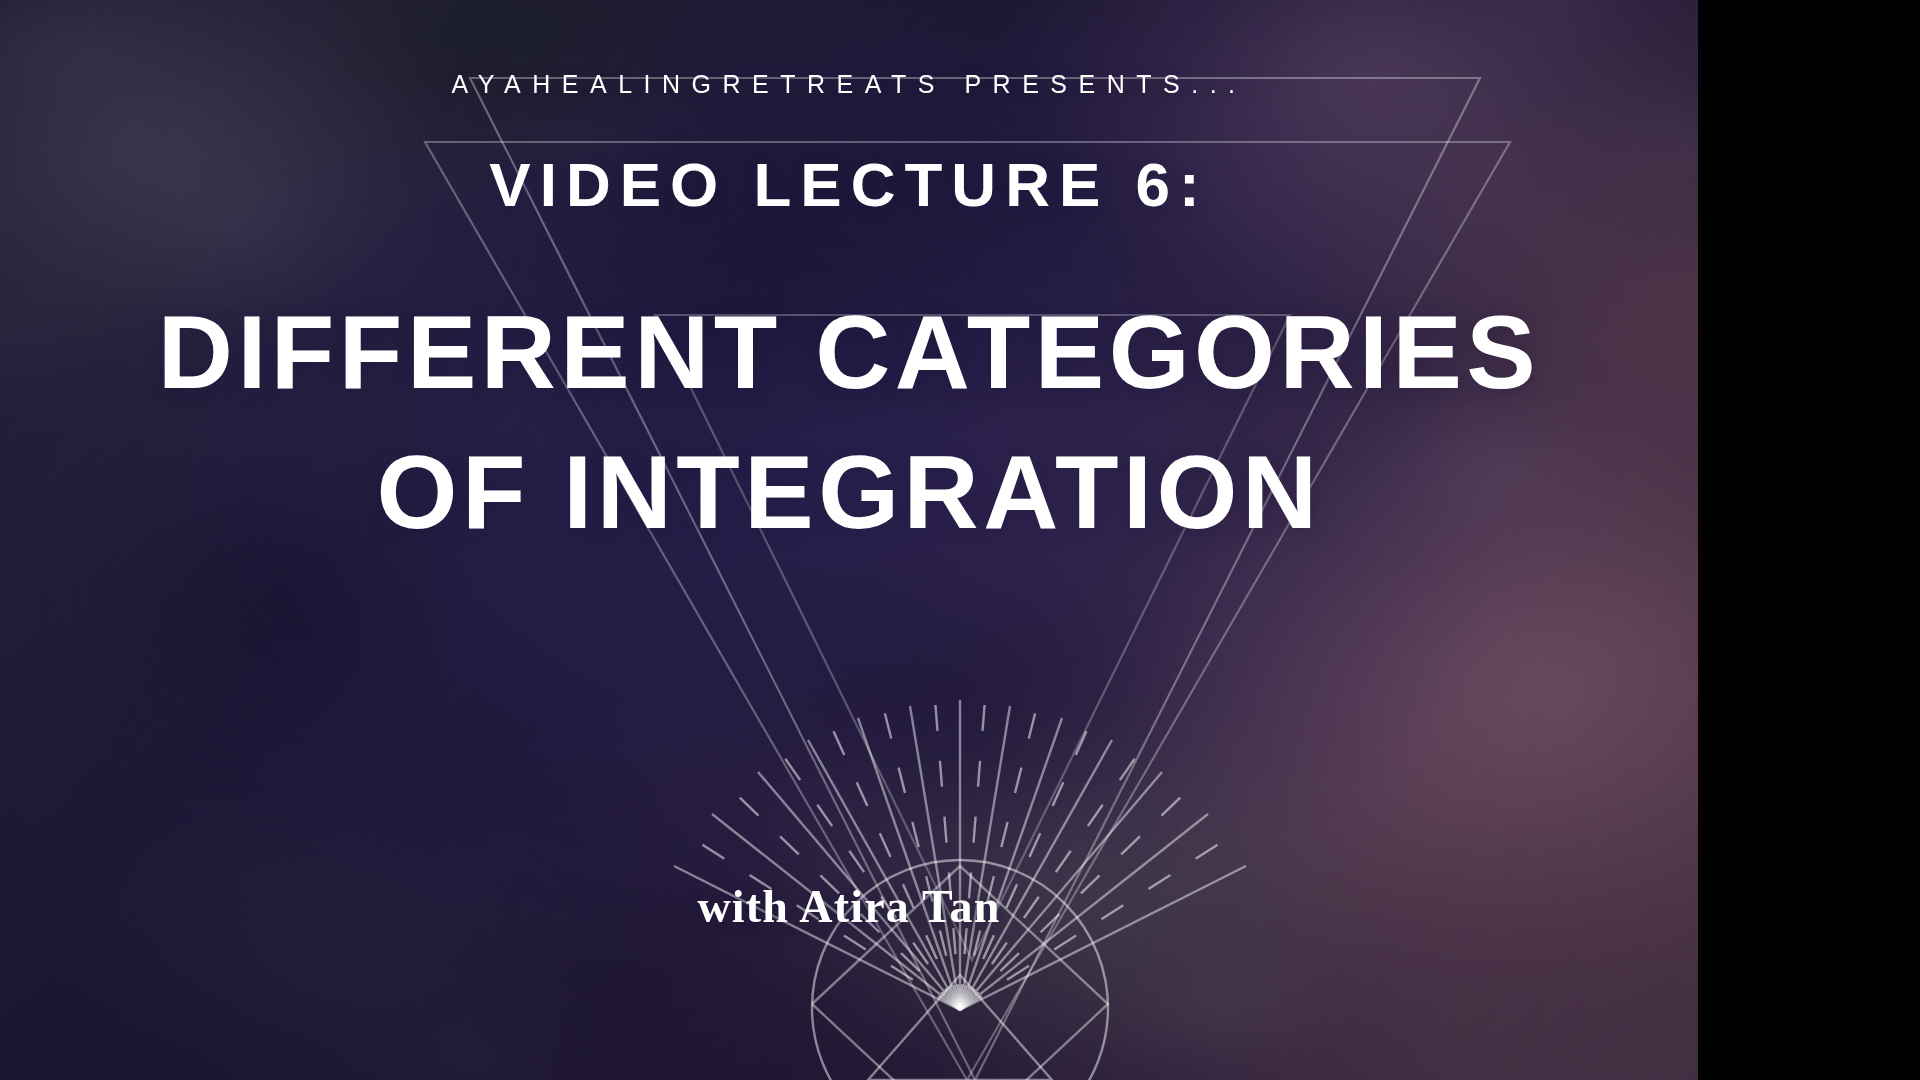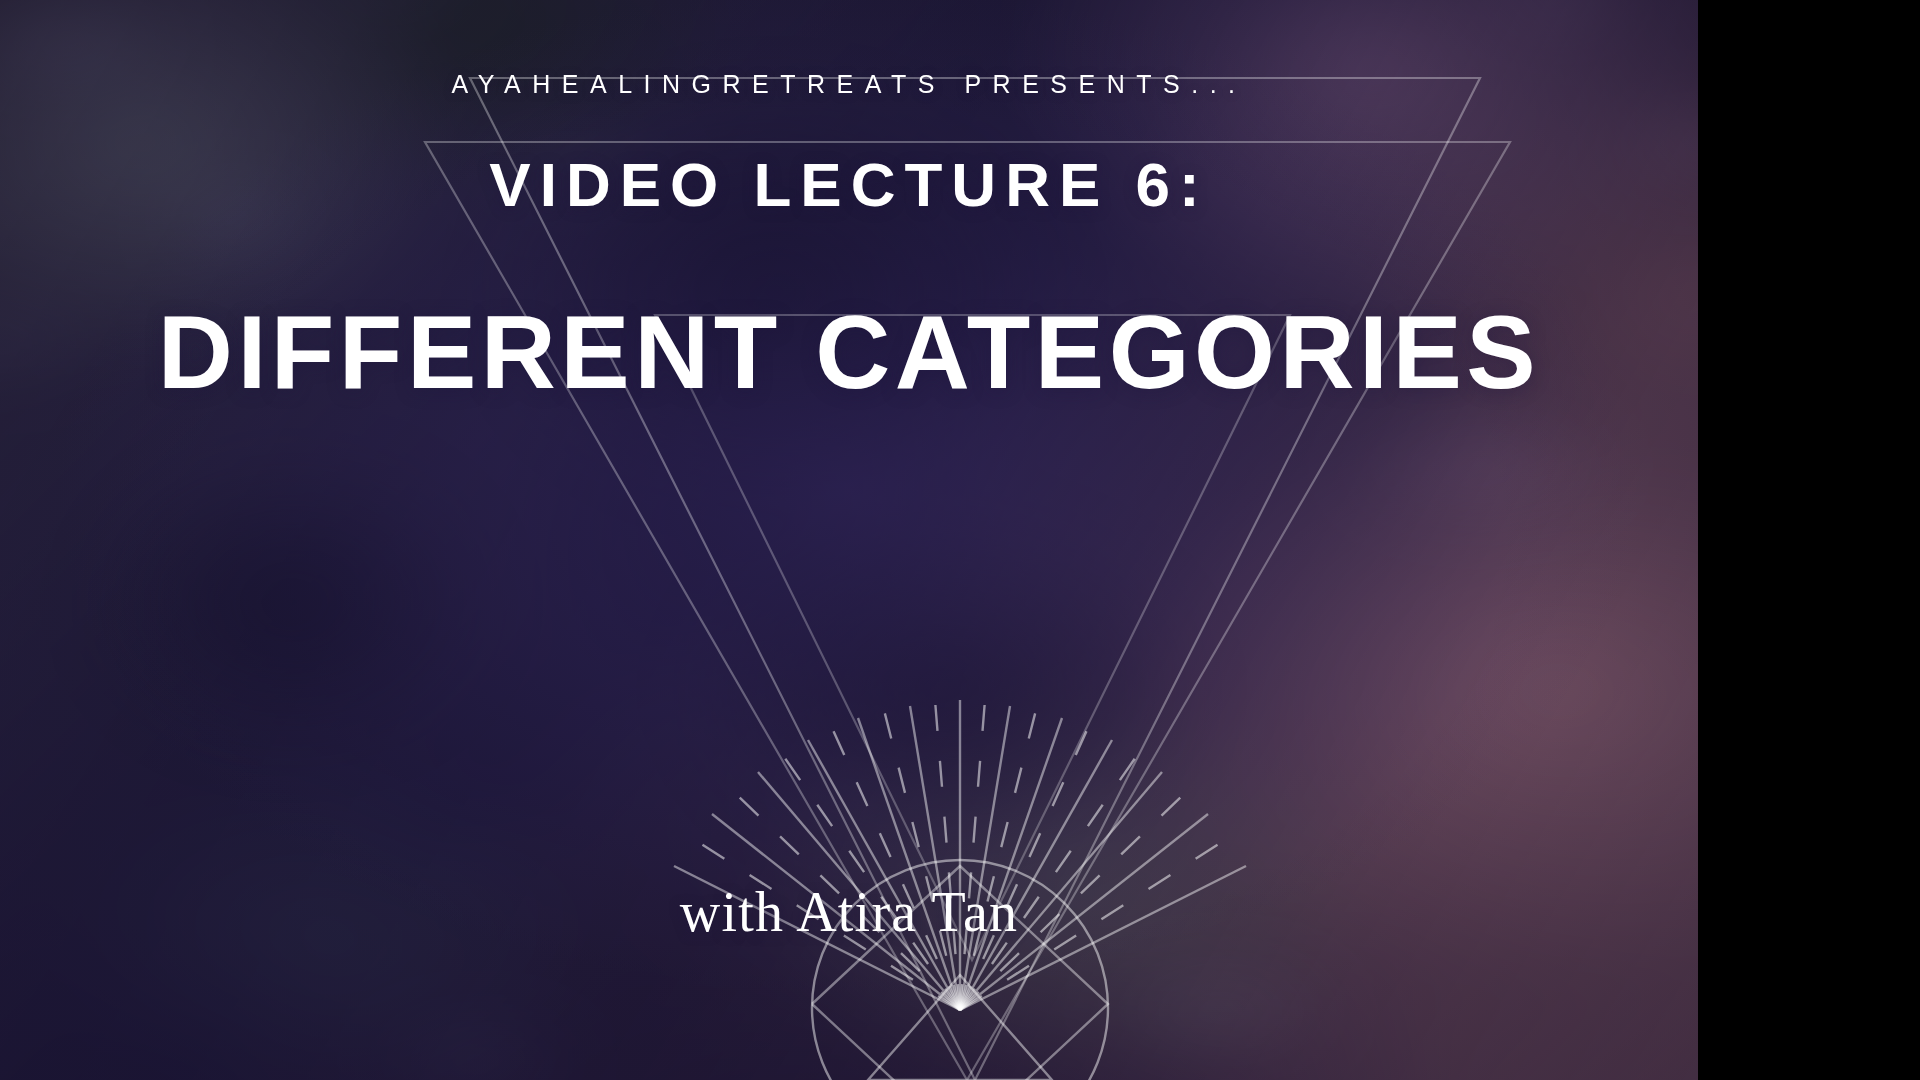--- a/index.html
+++ b/index.html
@@ -91,21 +91,21 @@
   .headline{
     margin-top:62px;
     font-size:104px;font-weight:700;line-height:1.35;
     letter-spacing:4.5px;text-transform:uppercase;
     text-shadow:0 2px 18px rgba(30,20,60,.38);
   }
   .headline .hl-line{display:block;}
   .byline{
     position:absolute;top:880px;left:0;right:0;
     font-family:"Liberation Serif",serif;
-    font-size:56px;font-weight:400;letter-spacing:1.2px;
+    font-size:46px;font-weight:700;letter-spacing:1.2px;
     text-shadow:0 2px 12px rgba(30,20,60,.50);
   }
 </style>
 </head>
 <body>
 
 <div id="slide">
 
   <div class="bg-layer bg-base"></div>
   <div class="bg-layer bg-leaves"></div>
@@ -163,17 +163,18 @@
   </svg>
 
   <div class="text-stack">
 
     <div class="eyebrow">AYAHEALINGRETREATS PRESENTS...</div>
 
     <div class="lecture">VIDEO LECTURE 6:</div>
 
     <div class="headline">
       <span class="hl-line">DIFFERENT CATEGORIES</span>
+      <span class="hl-line">OF INTEGRATION</span>
     </div>
 
     <div class="byline">with Atira Tan</div>
   </div>
 </div>
 
 </body></html>

